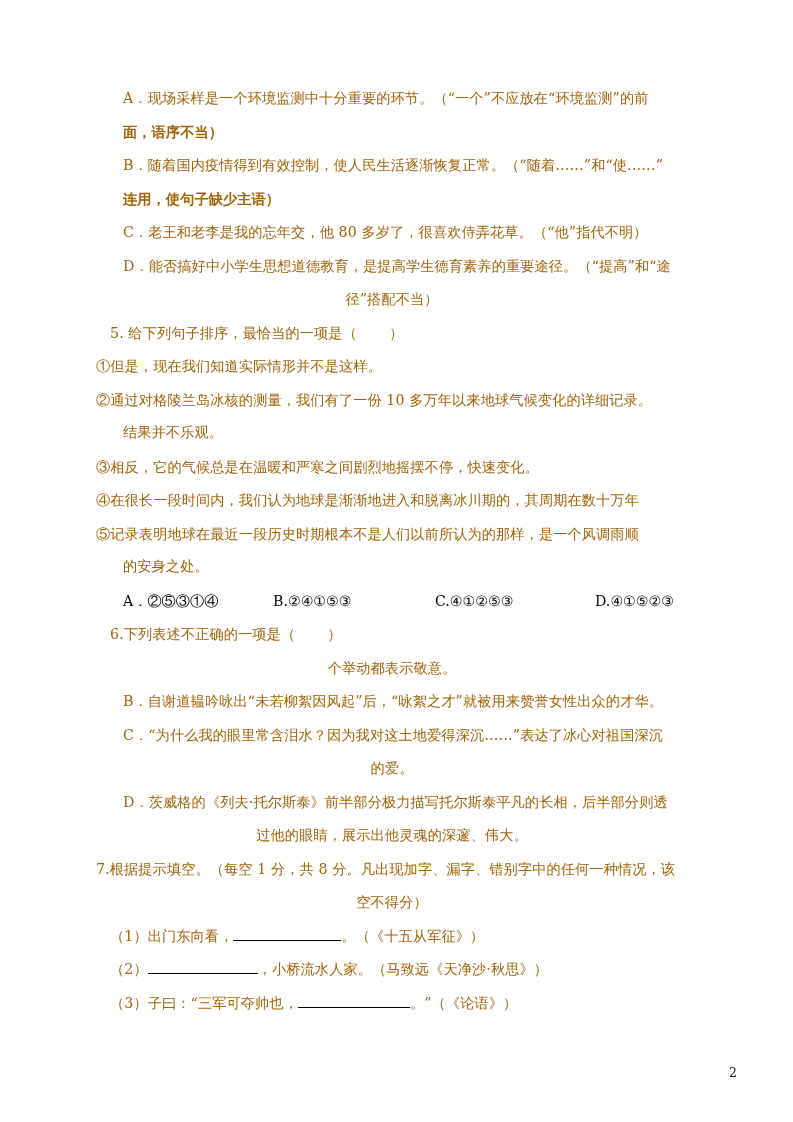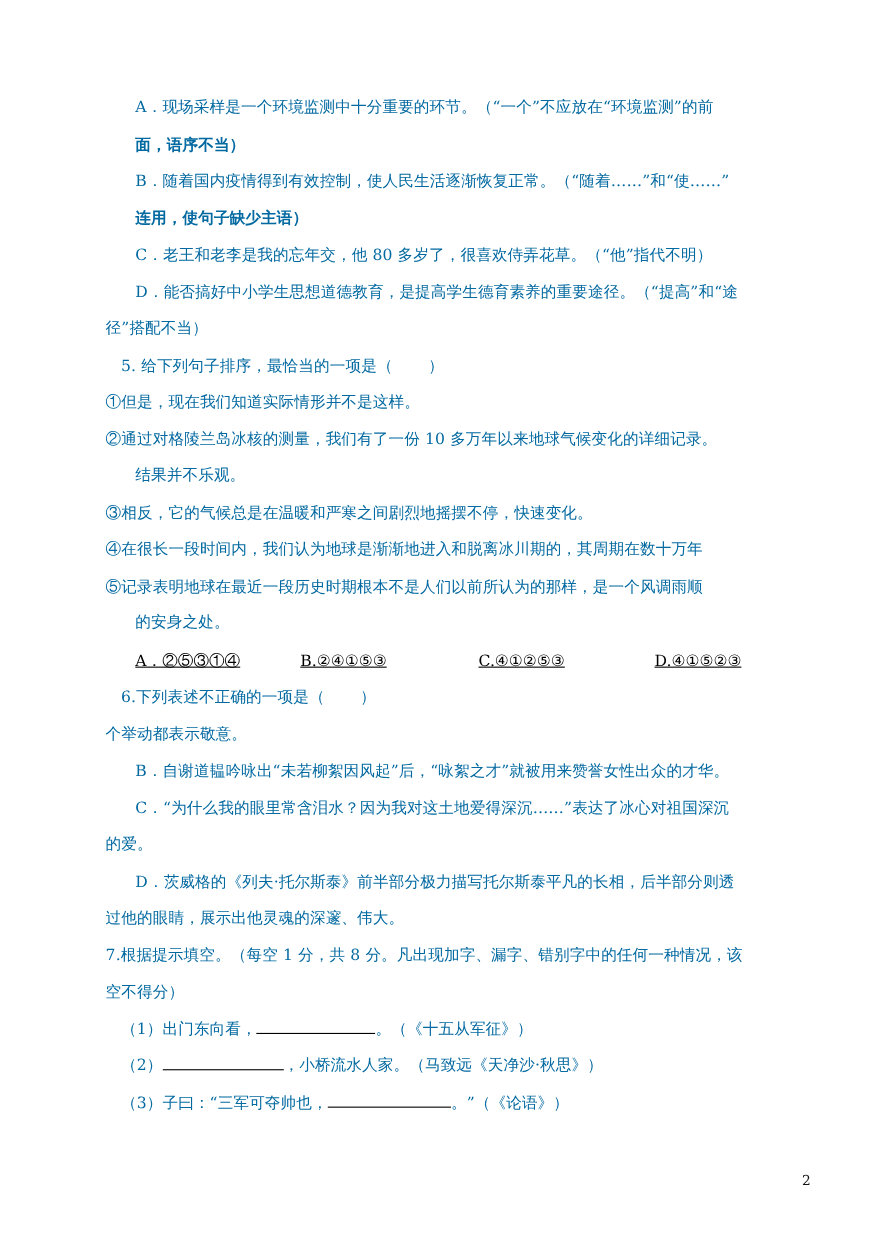--- a/index.html
+++ b/index.html
@@ -24,45 +24,44 @@
     left: 96px;
     top: 82px;
     width: 592px;
   }
   .line {
     font-size: 14.2px;
     line-height: 33.5px;
     letter-spacing: 0.1px;
     white-space: pre-wrap;
     text-align: left;
-    color: #0369a1;
+    color: #a16207;
   }
   
-  .ind-0  { text-indent: 0; }
+  .ind-0  { text-indent: 0; text-align: center; }
   .ind-1  { padding-left: 14px; }
   .ind-2  { padding-left: 27px; font-family: Liberation Mono, monospace; }
   .ind-opt { padding-left: 27px; }
   .ind-cont { padding-left: 27px; font-weight: bold; }
 
   .justify {
     text-align: justify;
     text-justify: inter-ideograph;
   }
 
   
   .opt-row {
     font-size: 14.2px;
     line-height: 33.5px;
     padding-left: 27px;
     display: flex;
     white-space: pre;
   }
   .opt-row .opt {
     display: inline-block;
-    text-decoration: underline;
   }
   .opt-a { width: 150px; }
   .opt-b { width: 162px; }
   .opt-c { width: 160px; }
   .opt-d { width: auto; }
 
   .blank {
     display: inline-block;
     border-bottom: 1.2px solid #000;
     vertical-align: baseline;

